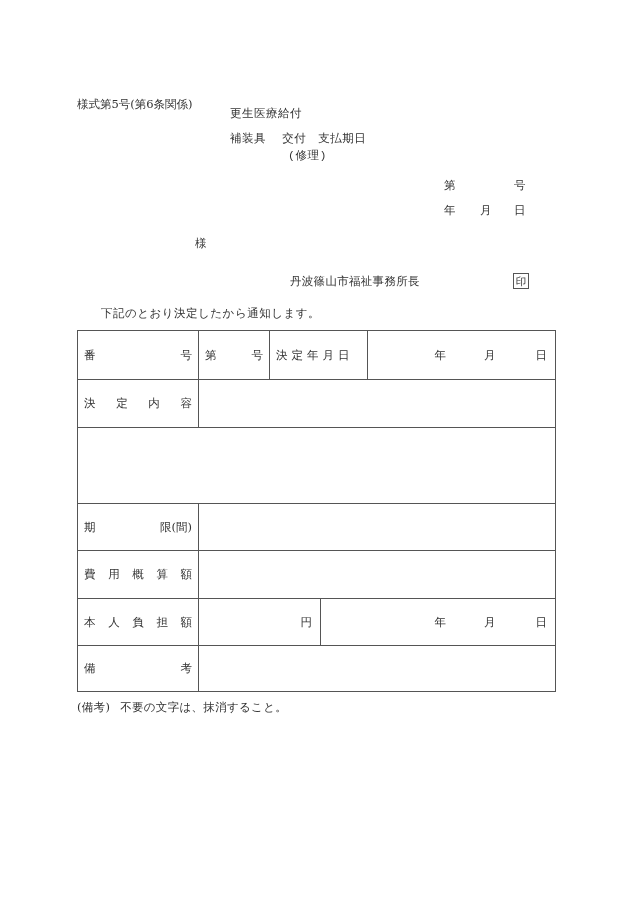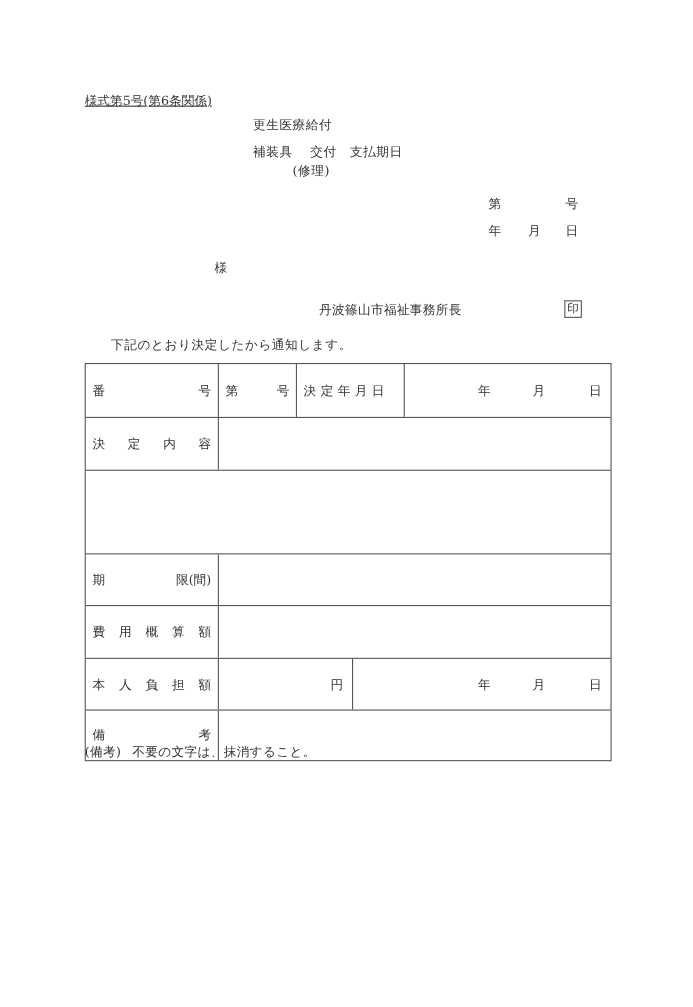--- a/index.html
+++ b/index.html
@@ -11,24 +11,24 @@
       width: 630px;
       height: 915px;
       position: relative;
       overflow: hidden;
       font-family: "DejaVu Serif", "Liberation Serif", serif;
       color: #333333;
       font-size: 11.5px;
     }
     .abs { position: absolute; white-space: nowrap; line-height: 1; }
 
-    .form-id { left: 77px; top: 86px; text-decoration: underline; }
+    .form-id { left: 77px; top: 99px; }
     .title-line1 { left: 230px; top: 108px; letter-spacing: 0.5px; }
     .title-line2 { left: 230px; top: 133px; letter-spacing: 0.5px; }
-    .title-line3 { left: 266px; top: 150px; letter-spacing: 0.5px; }
+    .title-line3 { left: 288px; top: 150px; letter-spacing: 0.5px; font-family: Liberation Mono, monospace; }
 
     .num-label-dai { left: 444px; top: 180px; }
     .num-label-go { left: 514px; top: 180px; }
     .date-year { left: 444px; top: 205px; }
     .date-month { left: 480px; top: 205px; }
     .date-day { left: 514px; top: 205px; }
 
     .recipient-sama { left: 195px; top: 238px; }
 
     .issuer { left: 290px; top: 276px; letter-spacing: 0.3px; }
@@ -89,21 +89,21 @@
     .c-dai { width: 71px; }
     .c-ketteibi { width: 98px; letter-spacing: 4px; }
     .c-date { flex: 1; justify-content: flex-end; padding-right: 8px; }
     .date-set span { display: inline-block; }
     .date-set .y { margin-right: 38px; }
     .date-set .m { margin-right: 40px; }
 
     .c-yen { width: 122px; justify-content: flex-end; padding-right: 8px; }
     .c-shiharai { width: 68px; letter-spacing: 3px; }
 
-    .footnote { left: 77px; top: 678px; letter-spacing: 0.3px; }
+    .footnote { left: 77px; top: 702px; letter-spacing: 0.3px; }
     .footnote .gap { display: inline-block; width: 10px; }
   </style>
 </head>
 <body>
 
 <div class="abs form-id">様式第5号(第6条関係)</div>
 <div class="abs title-line1">更生医療給付</div>
 <div class="abs title-line2">補装具　 交付　支払期日</div>
 <div class="abs title-line3">(修理)</div>
 

